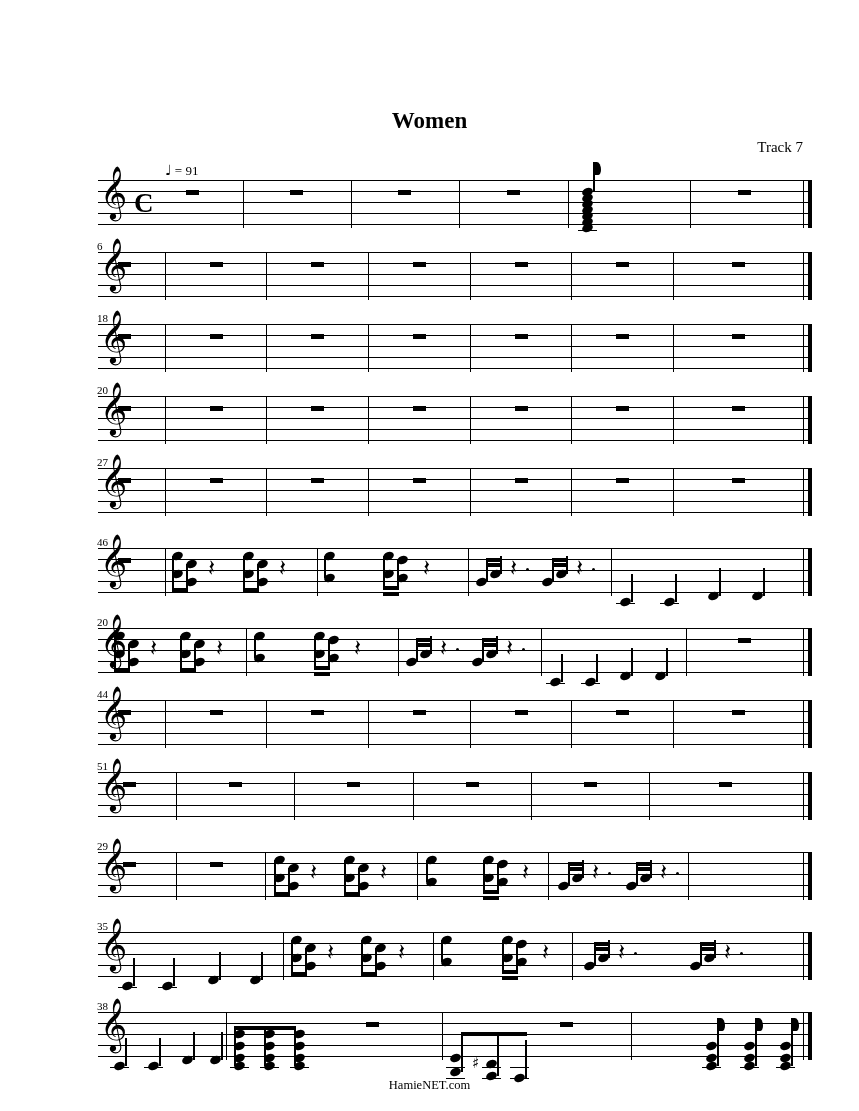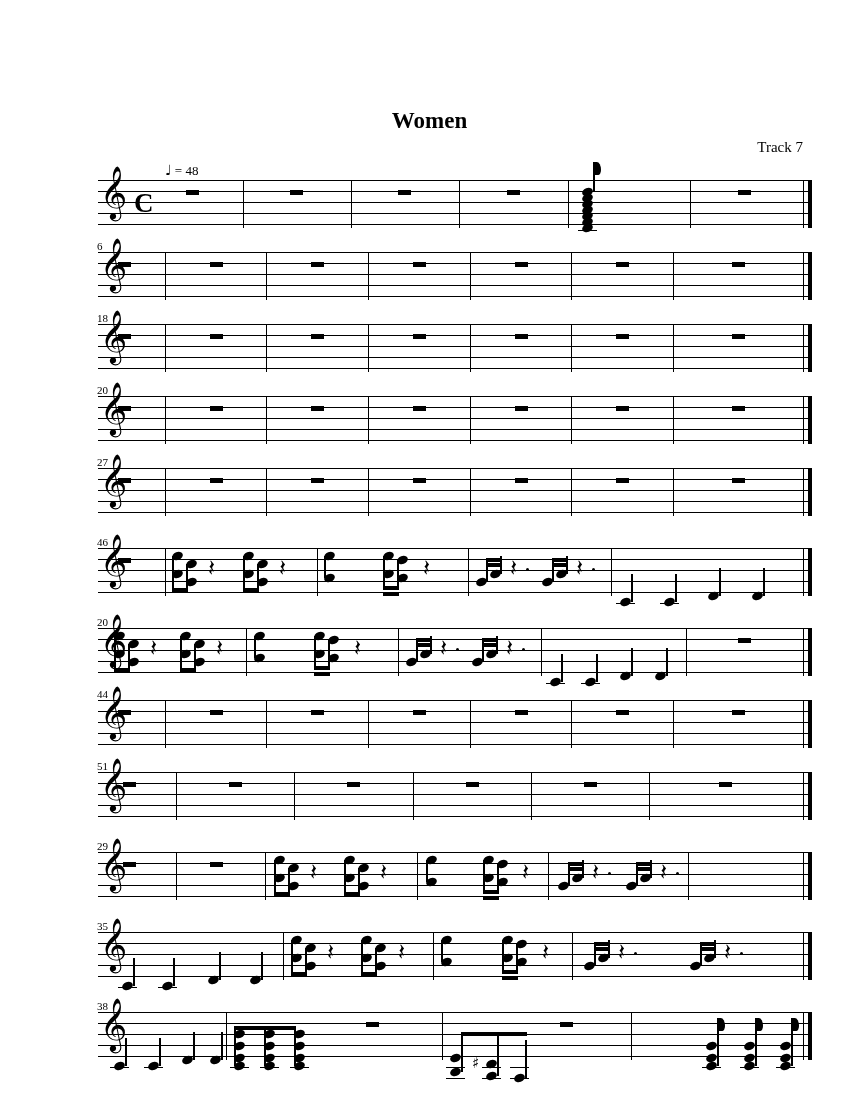--- a/index.html
+++ b/index.html
@@ -32,21 +32,21 @@
 </head>
 <body>
 
 <div class="sheet">
 
   <div class="title">Women</div>
   <div class="track">Track 7</div>
 
   <div class="tempo" style="top:162px;left:165px;">
     <span class="tempo-note">♩</span>
-    <span>= 48</span>
+    <span>= 91</span>
   </div>
 
   <div class="system" style="top:180px;width:714px;">
     <div class="staff" style="width:714px;">
       <div class="ln" style="top:0px;width:714px;"></div>
       <div class="ln" style="top:11px;width:714px;"></div>
       <div class="ln" style="top:22px;width:714px;"></div>
       <div class="ln" style="top:33px;width:714px;"></div>
       <div class="ln" style="top:44px;width:714px;"></div>
       <div class="clef" style="left:2px;top:-11px;">𝄞</div>
@@ -654,13 +654,14 @@
         <div class="nh" style="left:682px;top:30px;"></div>
         <div class="nh" style="left:682px;top:42px;"></div>
         <div class="nh" style="left:682px;top:50px;"></div>
         <div class="ledger" style="left:678px;top:55px;width:19px;"></div>
         <div class="stem" style="left:693px;top:6px;height:48px;"></div>
         <div class="flag" style="left:694px;top:6px;"></div>
       </div>
     </div>
   </div>
 
+  <div class="footer">HamieNET.com</div>
 </div>
 
 </body></html>

